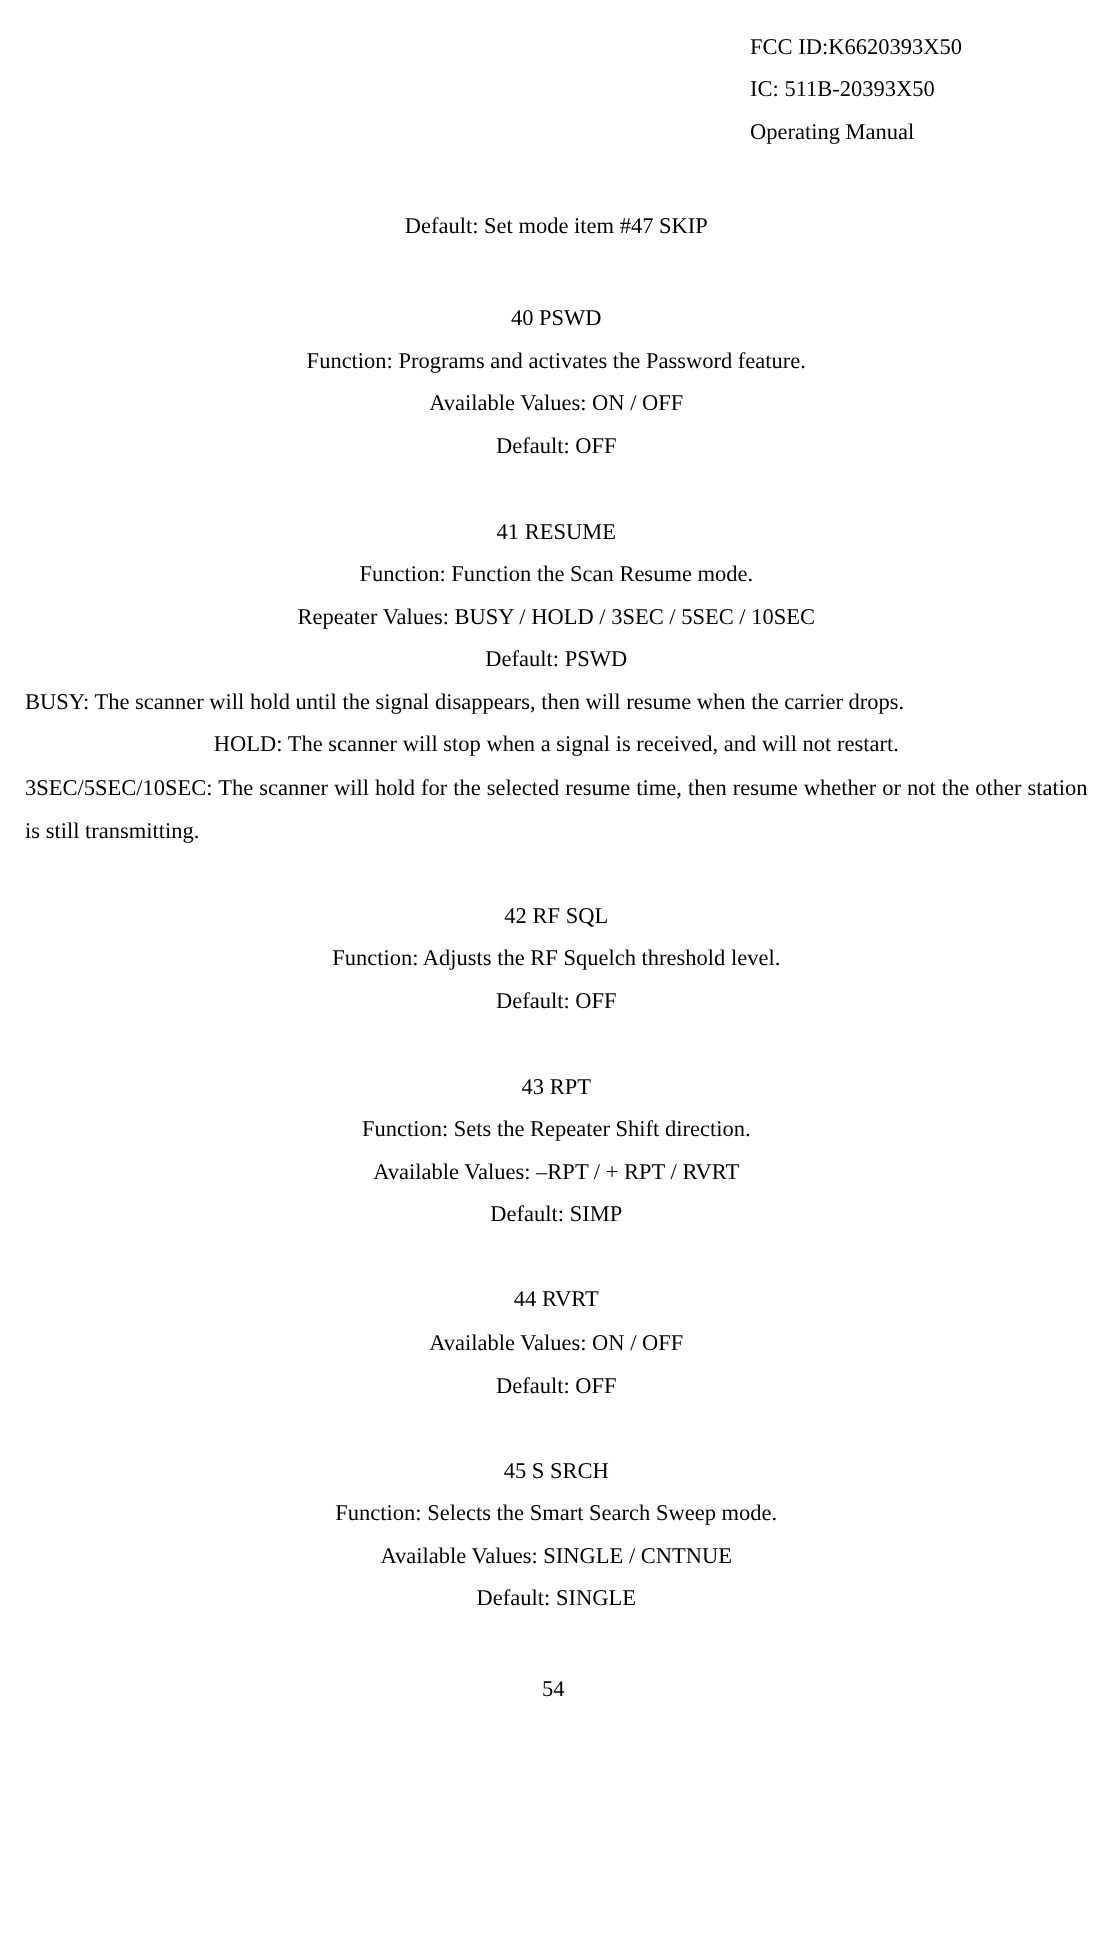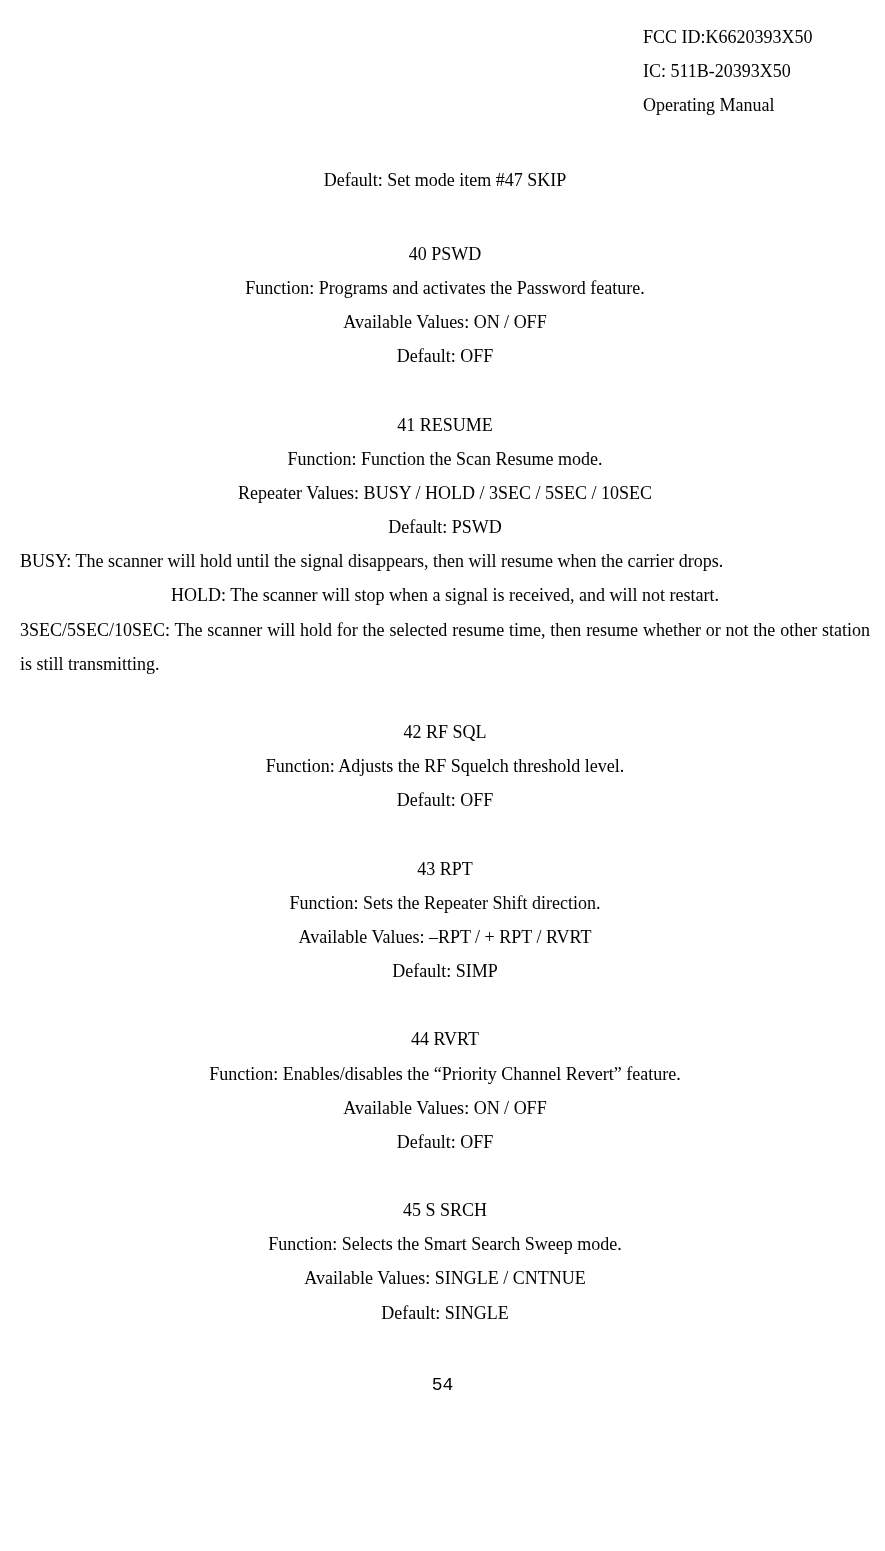--- a/index.html
+++ b/index.html
@@ -16,41 +16,39 @@
       width: 885px;
       padding: 20px 0 40px 0;
     }
     .header {
       text-align: left;
       padding-left: 600px;
       margin-bottom: 40px;
     }
     .header-line {
       white-space: nowrap;
-      margin-left: 43px;
     }
     .content {
       padding: 0 15px 0 20px;
     }
     .section {
       margin-bottom: 34px;
     }
     .line {
       text-align: center;
     }
     .justified {
       text-align: justify;
     }
     .default-skip {
       margin-bottom: 40px;
     }
     .page-number {
       text-align: center;
       margin-top: 38px;
-      font-family: Liberation Mono, monospace;
     }
   </style>
 </head>
 <body>
 
 <div class="header">
   <div class="header-line">FCC ID:K6620393X50</div>
   <div class="header-line">IC: 511B-20393X50</div>
   <div class="header-line">Operating Manual</div>
 </div>
@@ -84,21 +82,20 @@
 
   <div class="section">
     <div class="line">43    RPT</div>
     <div class="line">Function: Sets the Repeater Shift direction.</div>
     <div class="line">Available Values: –RPT / + RPT / RVRT</div>
     <div class="line">Default: SIMP</div>
   </div>
 
   <div class="section">
     <div class="line">44    RVRT</div>
-    <div class="line">Function: Enables/disables the “Priority Channel Revert” feature.</div>
     <div class="line">Available Values: ON / OFF</div>
     <div class="line">Default: OFF</div>
   </div>
 
   <div class="section">
     <div class="line">45    S SRCH</div>
     <div class="line">Function: Selects the Smart Search Sweep mode.</div>
     <div class="line">Available Values: SINGLE / CNTNUE</div>
     <div class="line">Default: SINGLE</div>
   </div>

